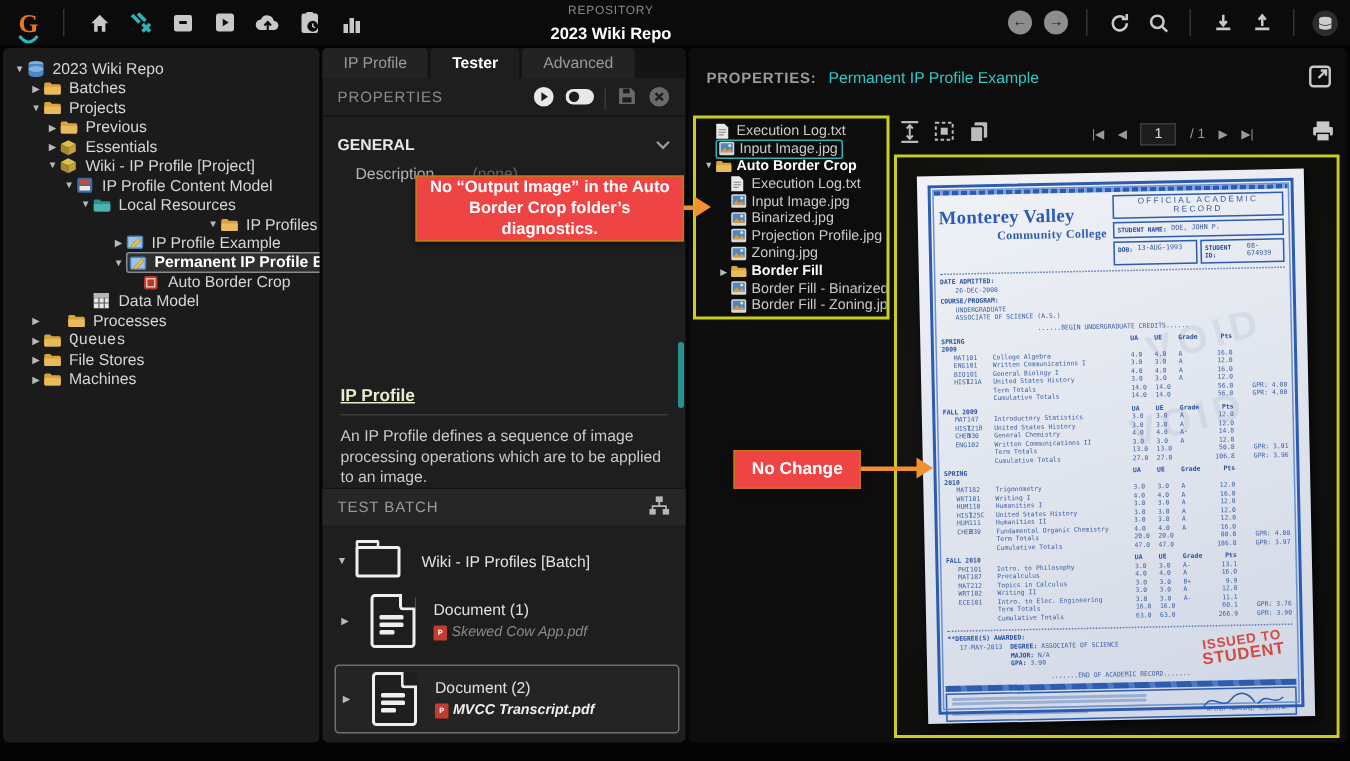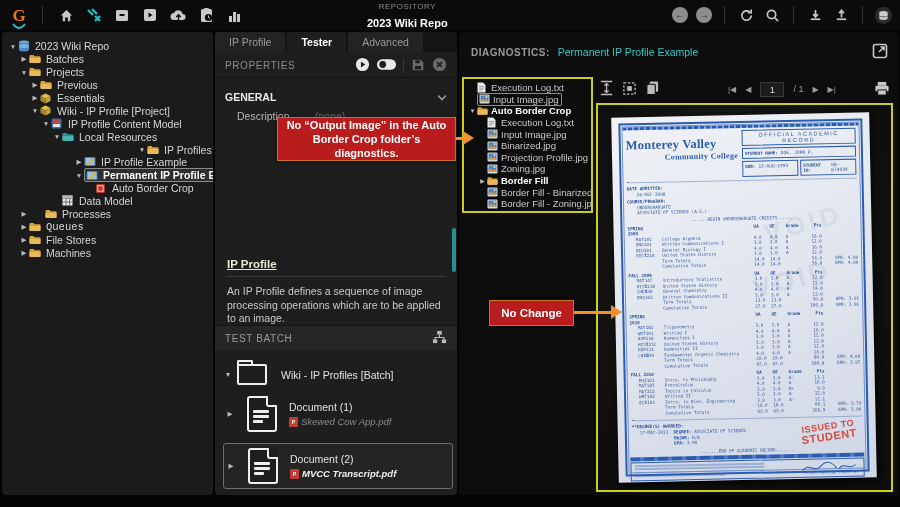--- a/index.html
+++ b/index.html
@@ -150,21 +150,21 @@
   .degree-wrap { position:relative; margin-top:3px;}
   .stamp { position:absolute; right:6px; top:2px; transform:rotate(-7deg); color:#d43a2e; font-weight:bold; text-align:center; font-size:9px; line-height:9.5px; letter-spacing:.5px; opacity:.9; font-family:"Liberation Sans",sans-serif;}
   .void-mark { position:absolute; color:rgba(90,110,160,.10); font-weight:bold; font-size:26px; transform:rotate(-14deg); letter-spacing:4px; font-family:"Liberation Sans",sans-serif;}
   .t-footband { height:4px; background:repeating-linear-gradient(90deg,#2b5cb0 0 10px,#4f77c4 10px 14px); margin:2px -2px 0;}
   .t-footer { border:1px solid #2b5cb0; margin:1px -2px 0; padding:2px 3px; display:flex; }
   .fineprint { width:130px; }
   .fineprint i { display:block; height:1.8px; background:rgba(43,92,176,.35); margin-bottom:1.6px; border-radius:1px;}
   .sig-area { flex:1; position:relative; padding-left:8px;}
   .sig-name { position:absolute; bottom:0px; right:2px; font-size:3.6px; color:#2b5cb0; font-family:"DejaVu Sans Mono",monospace;}
   
-  .callout { position:absolute; background:#b91c1c; border:1px solid #c9741b; color:#fff; font-weight:bold; text-align:center; display:flex; align-items:center; justify-content:center; z-index:50; box-shadow:0 1px 4px rgba(0,0,0,.6);}
+  .callout { position:absolute; background:#ef4444; border:1px solid #c9741b; color:#fff; font-weight:bold; text-align:center; display:flex; align-items:center; justify-content:center; z-index:50; box-shadow:0 1px 4px rgba(0,0,0,.6);}
   .callout-arrow { position:absolute; z-index:50; }
   .ca-line { position:absolute; height:3px; background:#f0912d; top:6px; left:0;}
   .ca-head { position:absolute; width:0; height:0; border-top:7.5px solid transparent; border-bottom:7.5px solid transparent; border-left:11px solid #f0912d; top:0;}
   #callout1 { left:277px; top:117px; width:179px; height:44px; font-size:11px; line-height:14px; padding:0 8px;}
   #callout2 { left:489px; top:300px; width:85px; height:26px; font-size:11.5px;}
 </style>
 </head>
 <body>
 
 <div class="app">
@@ -588,21 +588,21 @@
       <div class="doc-row" style="margin-top:5px;">
         <span class="tw"></span>
 
       </div>
     </div>
     <div class="mid-scroll"></div>
   </section>
 
   <section class="diag-panel">
     <div class="diag-head">
-      <span class="dlab">DIAGNOSTICS:</span>
+      <span class="dlab">PROPERTIES:</span>
       <span class="dval">Permanent IP Profile Example</span>
       <span class="dopen"><svg width="16" height="16" viewBox="0 0 16 16">
             <rect x="1.5" y="1.5" width="13" height="13" rx="2" stroke="#c8c8c8" stroke-width="1.6" fill="none"></rect>
             <path d="M7 9 L12 4 M8.5 4 H12 V7.5" stroke="#c8c8c8" stroke-width="1.6" fill="none"></path>
           </svg></span>
     </div>
 
     <div class="file-list" id="diag-files">
         <div class="f-row" style="padding-left: 2px;">
           <span class="f-tw"></span>

